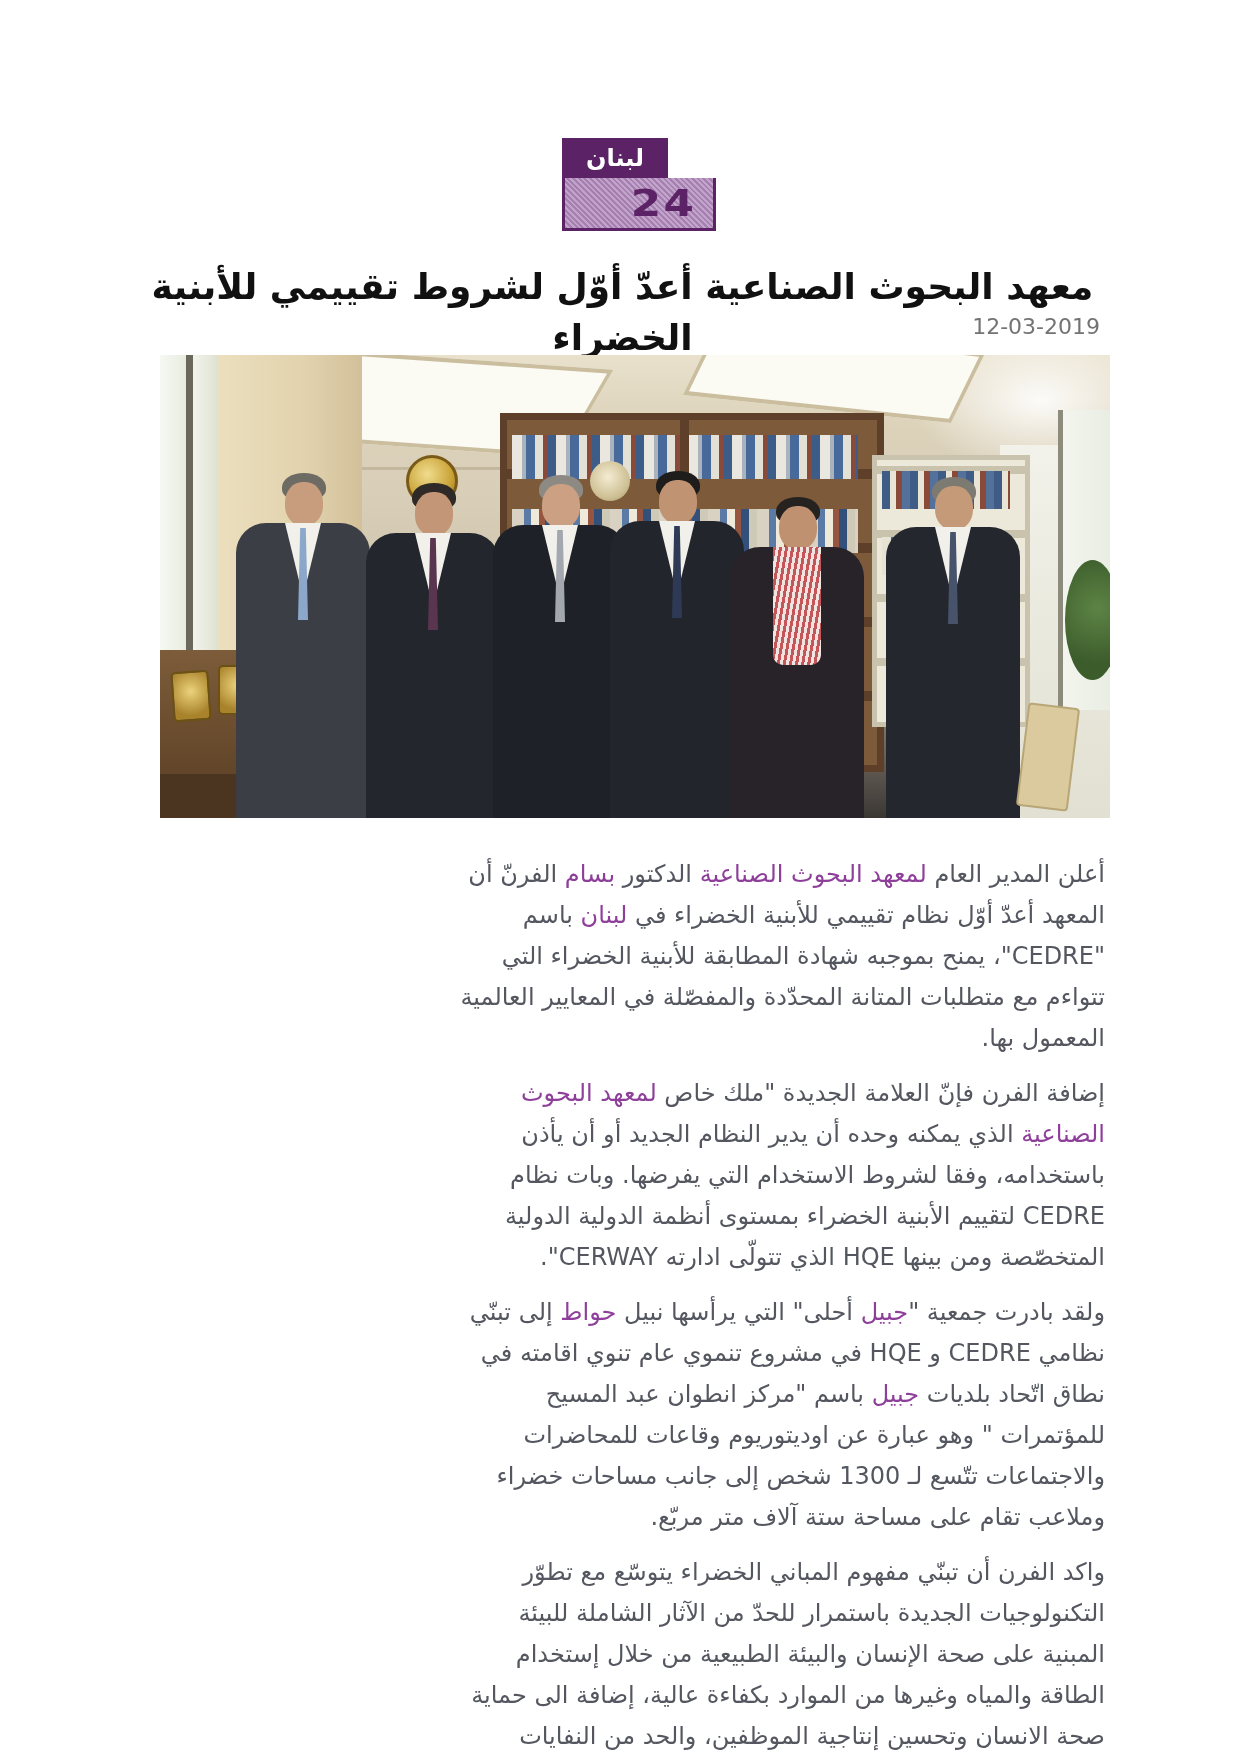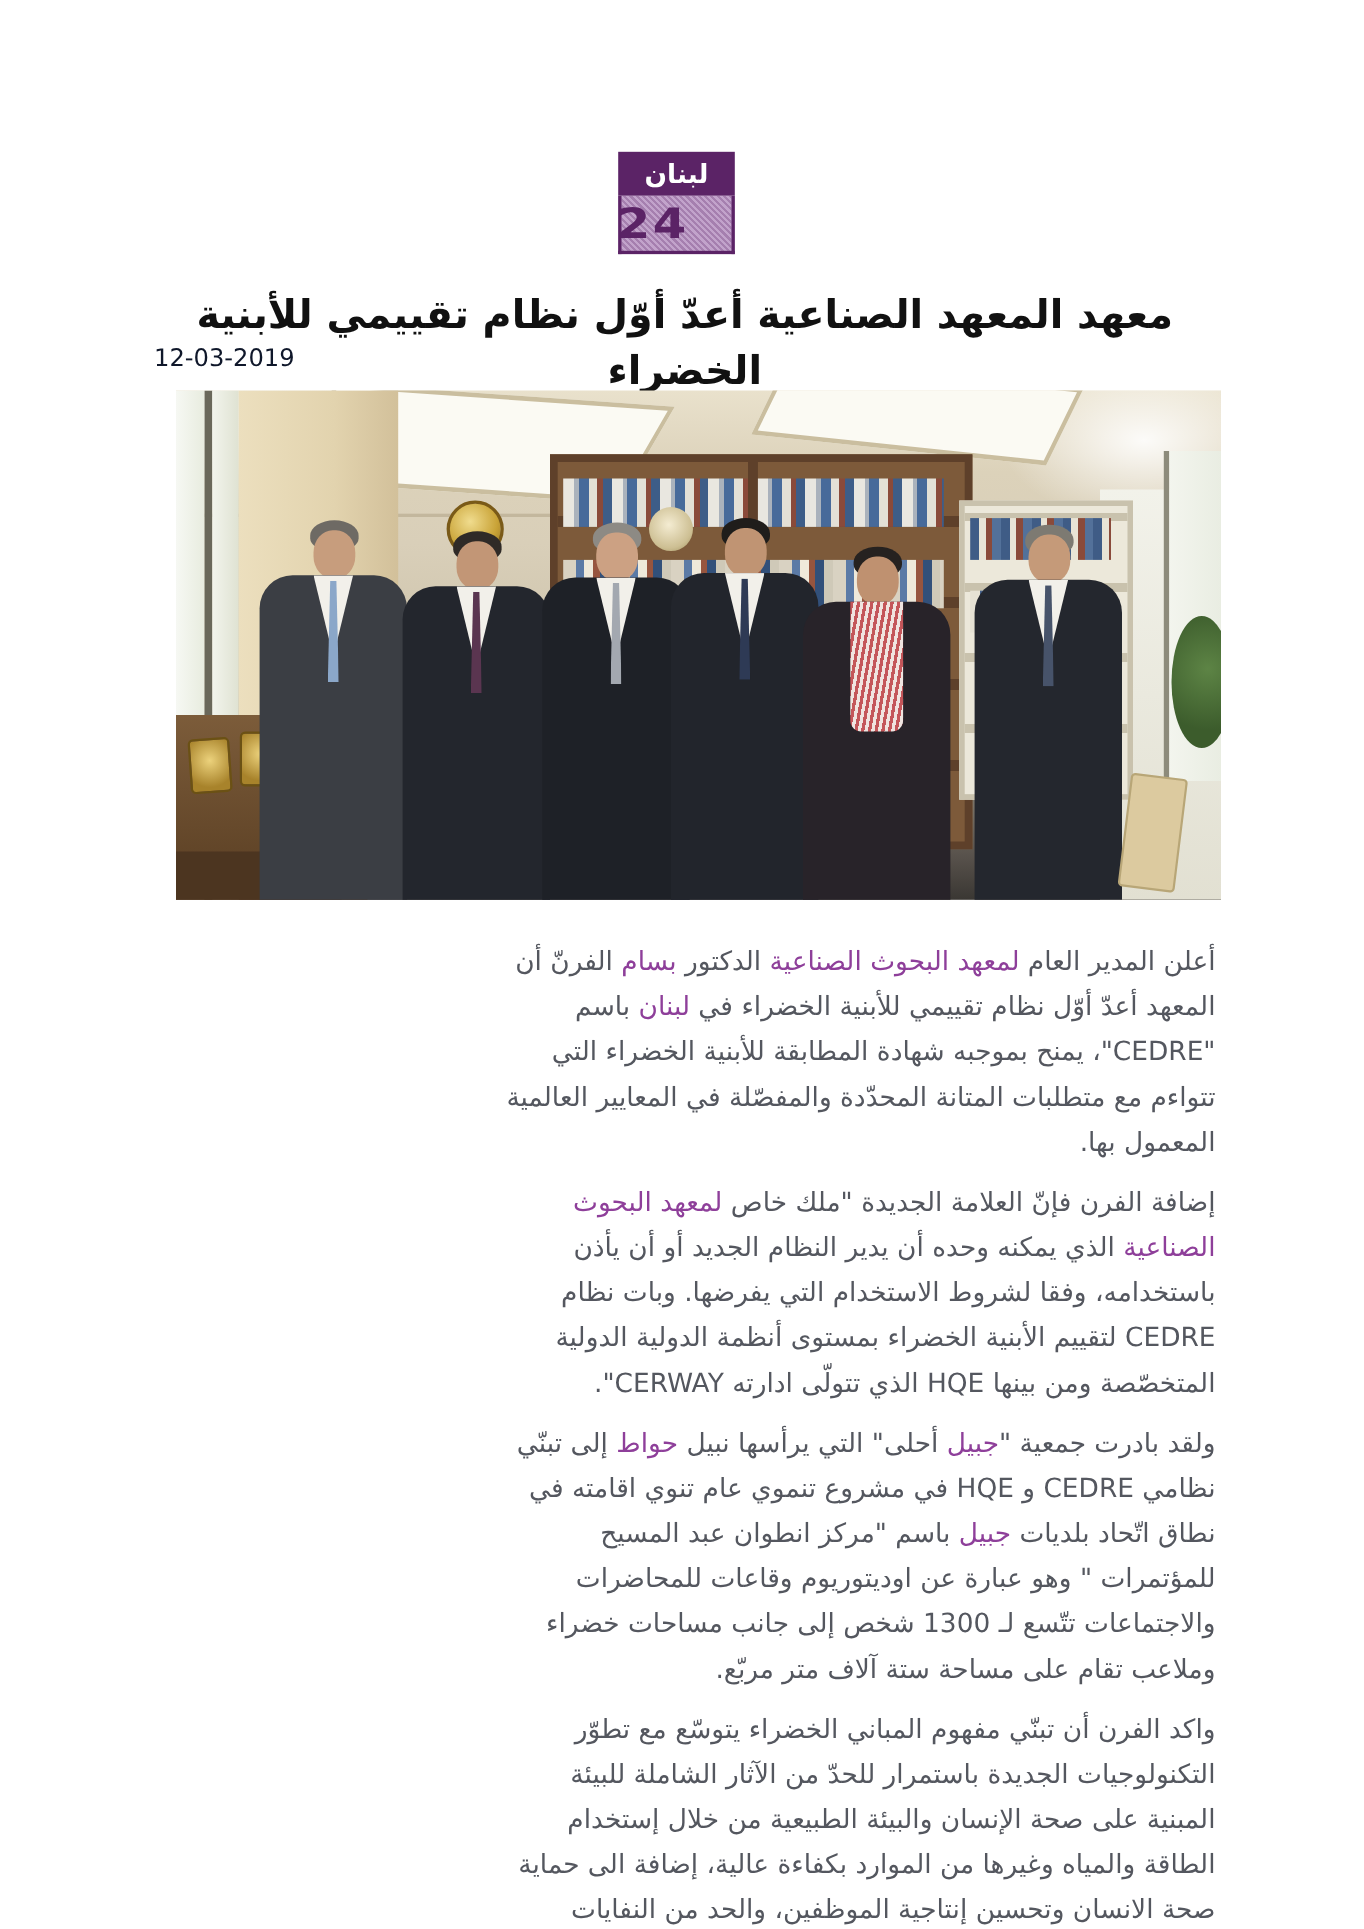--- a/index.html
+++ b/index.html
@@ -7,29 +7,29 @@
         font-family:"DejaVu Sans",sans-serif;}
 
   
   .logo{position:absolute;left:562px;top:138px;width:106px;height:90px;cursor:pointer;}
   .logo-top{position:absolute;left:0;top:0;width:106px;height:40px;background:#5b2366;
             display:flex;align-items:center;justify-content:center;}
   .logo-top span{color:#ffffff;font-size:24px;font-weight:bold;line-height:1;}
   .logo-bottom{position:absolute;left:0;top:40px;width:100px;height:50px;background:#c2a3cb;
             border:3px solid #5b2366;border-top:none;
             background-image:repeating-linear-gradient(45deg,rgba(91,35,102,.28) 0 2px,rgba(255,255,255,0) 2px 4px);
-            display:flex;align-items:center;}
+            display:flex;align-items:center;justify-content:center;padding-left:48px;}
   .logo-bottom span{color:#5b2366;font-size:38px;font-weight:900;letter-spacing:2px;line-height:1;
             transform:scaleX(1.15);}
 
   
   .headline{position:absolute;left:140px;top:238px;width:965px;direction:rtl;text-align:center;
             font-size:36px;font-weight:bold;color:#111111;line-height:1.4;}
-  .date{position:absolute;left:140px;top:314px;width:960px;
-        font-size:22px;color:#0f172a;}
+  .date{position:absolute;left:140px;top:314px;width:960px;text-align:right;
+        font-size:22px;color:#737373;}
 
   
   .photo{position:absolute;left:160px;top:355px;width:950px;height:463px;overflow:hidden;
          background:linear-gradient(180deg,#e9e1cc 0%,#dcd2ba 16%,#d9cfb9 30%,#cdc3ab 55%,#56504a 92%,#3a3733 100%);}
   .ph-ceiling-line{position:absolute;left:0;top:112px;width:100%;height:3px;background:#b9ad92;opacity:.7;}
   .ph-panel1{position:absolute;left:120px;top:4px;width:300px;height:80px;background:#fbfaf3;
              border:4px solid #cabe9f;transform:skew(-30deg,4deg);}
   .ph-panel2{position:absolute;left:540px;top:-16px;width:260px;height:62px;background:#fbfaf3;
              border:4px solid #cabe9f;transform:skew(-26deg,6deg);}
   .ph-glow-tl{position:absolute;left:-40px;top:-40px;width:220px;height:140px;
@@ -120,21 +120,21 @@
 
   <div class="logo">
     <div class="logo-top">
       <span>لبنان</span>
     </div>
     <div class="logo-bottom">
       <span>24</span>
     </div>
   </div>
 
-  <h1 class="headline">معهد المعهد الصناعية أعدّ أوّل نظام تقييمي للأبنية الخضراء</h1>
+  <h1 class="headline">معهد البحوث الصناعية أعدّ أوّل لشروط تقييمي للأبنية الخضراء</h1>
   <div class="date">12-03-2019</div>
 
   <div class="photo">
     <div class="ph-glow-tl"></div>
     <div class="ph-glow-tr"></div>
     <div class="ph-panel1"></div>
     <div class="ph-panel2"></div>
     <div class="ph-ceiling-line"></div>
     <div class="ph-win-left"></div>
     <div class="ph-win-left-frame"></div>

